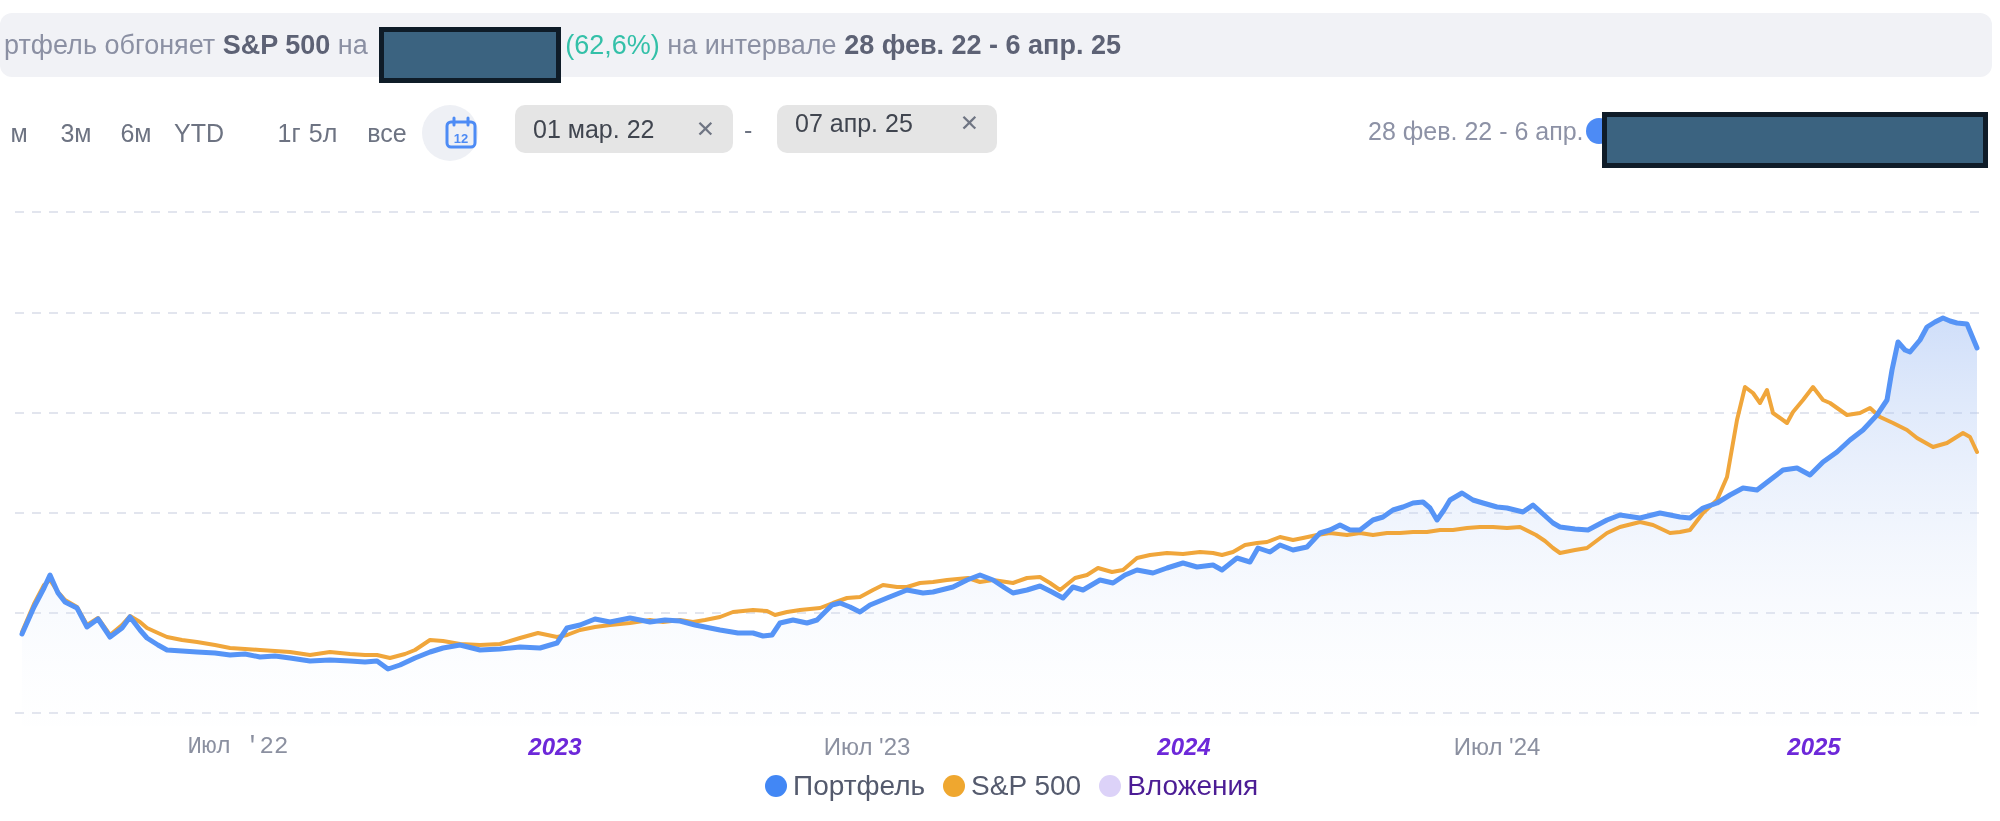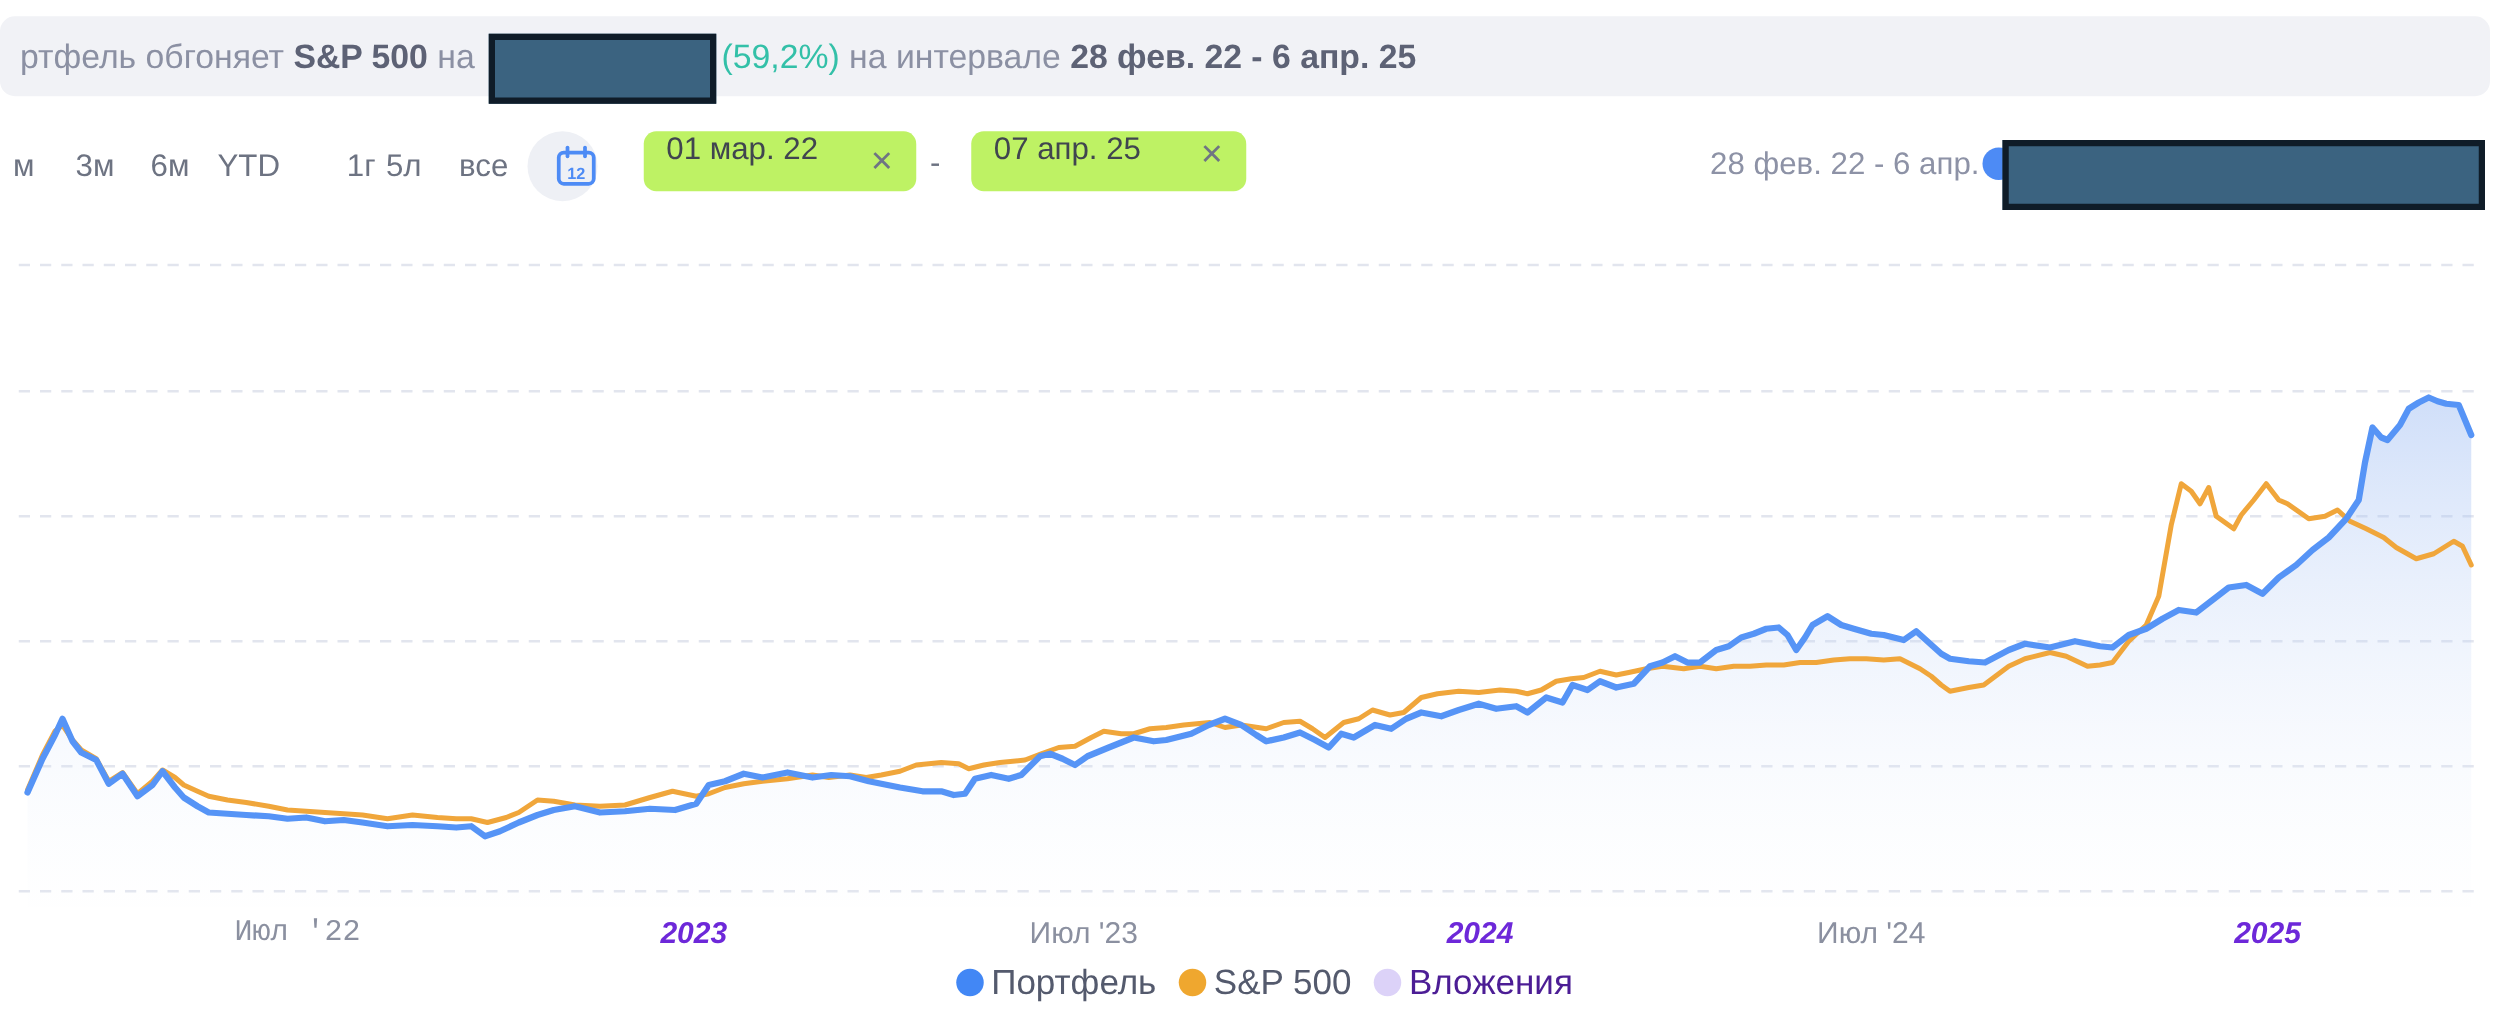--- a/index.html
+++ b/index.html
@@ -5,21 +5,21 @@
   html,body{margin:0;padding:0;}
   body{
     width:2000px;height:821px;position:relative;background:#ffffff;
     font-family:"Liberation Sans", sans-serif;overflow:hidden;
     -webkit-font-smoothing:antialiased;
   }
   
   .banner{
     position:absolute;left:0;top:13px;width:1992px;height:64px;
     background:#f1f2f6;border-radius:12px;
-    display:flex;align-items:center;padding-left:16px;box-sizing:border-box;
+    display:flex;align-items:center;padding-left:4px;box-sizing:border-box;
     font-size:27px;color:#8b90a3;white-space:pre;overflow:visible;
   }
   .banner b{color:#5d6275;font-weight:700;}
   .teal{color:#33c0a8;}
   .redact{
     background:#3b6380;border:5px solid #0f1c28;box-sizing:border-box;
     display:inline-block;
   }
   .redact.inline{width:182px;height:56px;vertical-align:middle;position:relative;top:10px;margin:0 4px;}
   
@@ -28,22 +28,22 @@
     position:absolute;top:50%;transform:translate(-50%,-50%);
     font-size:25px;color:#6d7382;background:none;border:none;cursor:pointer;
     font-family:inherit;padding:6px 4px;
   }
   .cal-btn{
     position:absolute;left:422px;top:10px;width:56px;height:56px;border-radius:50%;
     background:#eef0f5;border:none;cursor:pointer;display:flex;align-items:center;justify-content:flex-end;
     padding:0;
   }
   .date-box{
-    position:absolute;top:10px;height:48px;background:#bef264;border-radius:10px;
-    display:flex;box-sizing:border-box;
+    position:absolute;top:10px;height:48px;background:#e5e5e5;border-radius:10px;
+    display:flex;align-items:center;box-sizing:border-box;
   }
   .date-box .val{font-size:25px;color:#40454f;}
   .clear-x{
     background:none;border:none;cursor:pointer;color:#6f7583;font-size:23px;
     padding:0;line-height:1;font-family:inherit;
   }
   .dash-sep{position:absolute;left:744px;top:21px;font-size:25px;color:#6d7382;}
   .interval-text{position:absolute;left:1368px;top:22px;font-size:25px;color:#8d92a6;white-space:pre;}
   .mini-dot{position:absolute;left:1586px;top:23px;width:26px;height:26px;border-radius:50%;background:#4d8bf5;}
   .redact.abs2{position:absolute;left:1602px;top:17px;width:386px;height:56px;}
@@ -58,21 +58,21 @@
   .legend{position:absolute;left:765px;top:770px;display:flex;align-items:center;gap:18px;}
   .legend-item{display:flex;align-items:center;gap:6px;cursor:pointer;}
   .legend-dot{width:22px;height:22px;border-radius:50%;}
   .legend-label{font-size:28px;color:#545a6d;}
   .legend-item.off .legend-label{color:#4c1d95;}
 </style>
 </head>
 <body>
 
 <div class="banner">
-  <span>ртфель обгоняет </span><b>S&amp;P 500</b><span> на </span><span class="redact inline"></span><span class="teal">(59,2%)</span><span> на интервале </span><b>28 фев. 22 - 6 апр. 25</b>
+  <span>ртфель обгоняет </span><b>S&amp;P 500</b><span> на </span><span class="redact inline"></span><span class="teal">(62,6%)</span><span> на интервале </span><b>28 фев. 22 - 6 апр. 25</b>
 </div>
 
 <div class="filters">
   <div id="range-buttons">
       <button class="range-btn" style="left: 19px;">м</button>
       <button class="range-btn" style="left: 76px;">3м</button>
       <button class="range-btn" style="left: 136px;">6м</button>
       <button class="range-btn" style="left: 199px;">YTD</button>
       <button class="range-btn" style="left: 261px; margin-left: 28px;">1г</button>
       <button class="range-btn" style="left: 323px;">5л</button>

